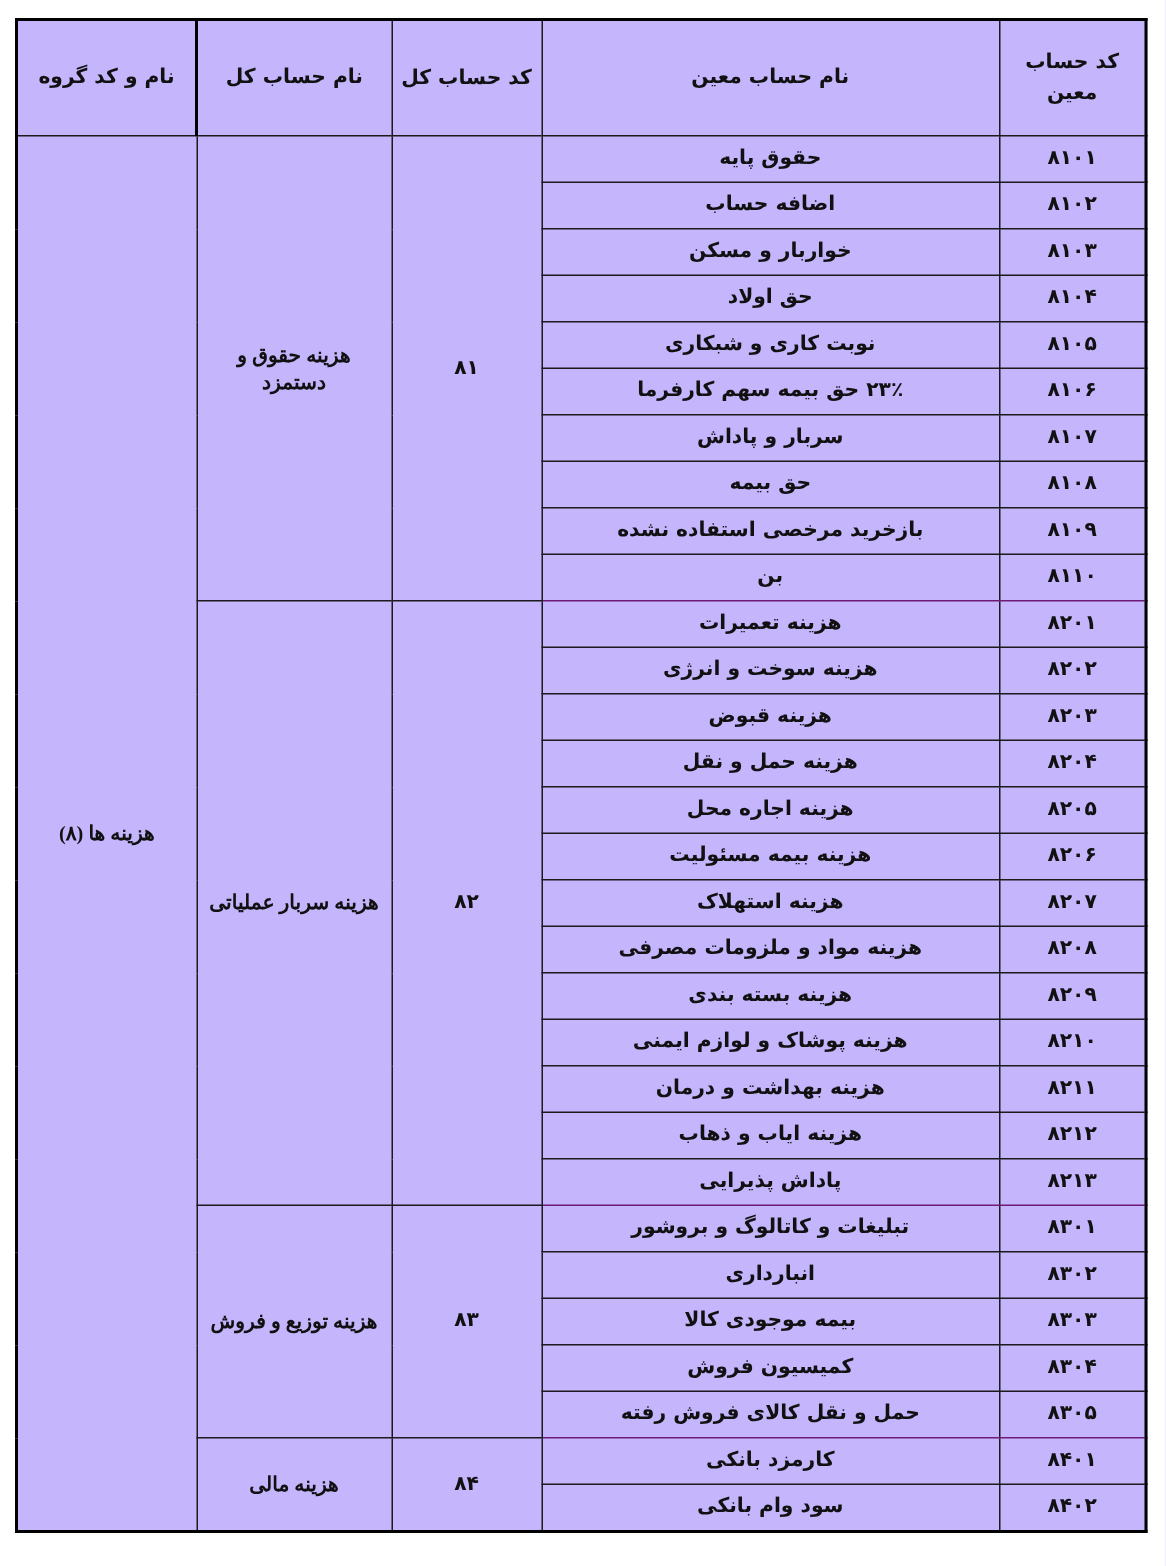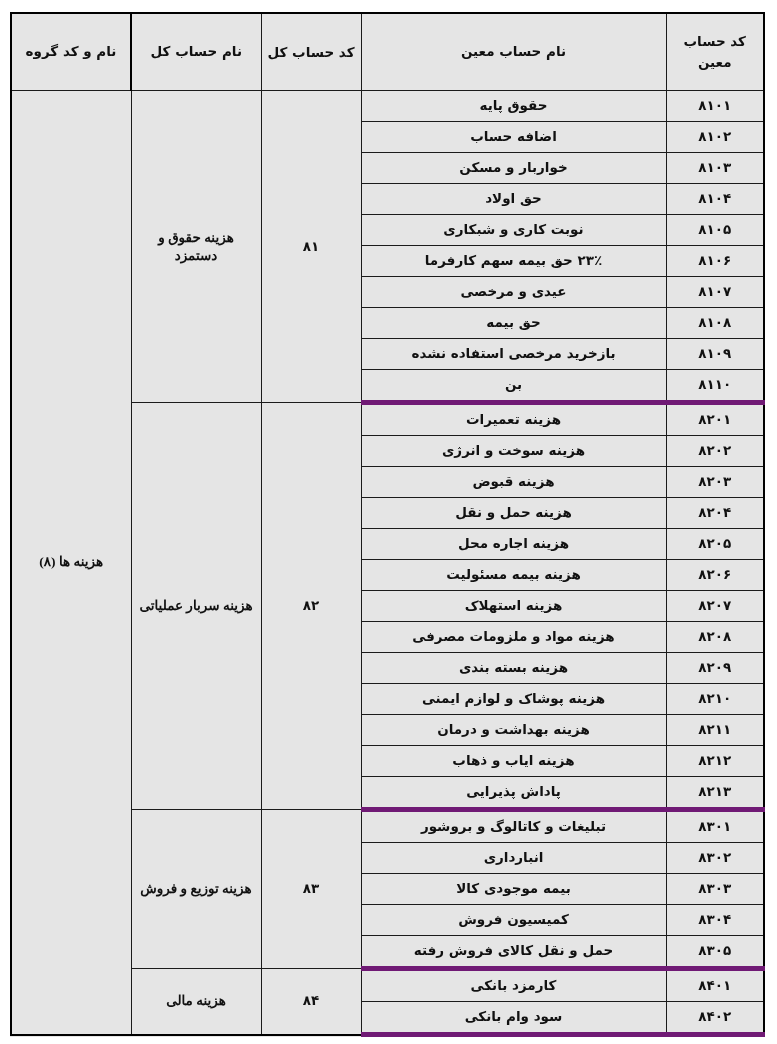--- a/index.html
+++ b/index.html
@@ -22,21 +22,21 @@
   }
 
   table.coa {
     position: absolute;
     right: 12px;
     top: 12px;
     width: 753px;
     border-collapse: collapse;
     table-layout: fixed;
     direction: rtl;
-    background: #e5e5e5;
+    background: #c4b5fd;
   }
 
   table.coa, table.coa td, table.coa th {
     border: 1px solid #1b1b1b;
   }
 
   
   table.coa {
     border: 2.5px solid #000000;
   }
@@ -91,21 +91,21 @@
   td.glname,
   td.group {
     font-size: 14.5px;
     line-height: 1.6;
     font-family: Liberation Serif, serif;
   }
 
   
   tr.sec-end > td.subcode,
   tr.sec-end > td.subname {
-    border-bottom: 5px solid #701a75;
+    border-bottom: 1px solid #701a75;
   }
 
   td.glname, td.glcode, td.group {
     border-top: 1px solid #1b1b1b;
     border-bottom: 1px solid #1b1b1b;
   }
 
   
   td.group, thead th.group-h {
     border-inline-start: 2.5px solid #000000;
@@ -158,21 +158,21 @@
         <tr>
           <td class="subcode">۸۱۰۵</td>
           <td class="subname">نوبت کاری و شبکاری</td>
         </tr>
         <tr>
           <td class="subcode">۸۱۰۶</td>
           <td class="subname">۲۳٪ حق بیمه سهم کارفرما</td>
         </tr>
         <tr>
           <td class="subcode">۸۱۰۷</td>
-          <td class="subname">عیدی و مرخصی</td>
+          <td class="subname">سربار و پاداش</td>
         </tr>
         <tr>
           <td class="subcode">۸۱۰۸</td>
           <td class="subname">حق بیمه</td>
         </tr>
         <tr>
           <td class="subcode">۸۱۰۹</td>
           <td class="subname">بازخرید مرخصی استفاده نشده</td>
         </tr>
         <tr class="sec-end">

